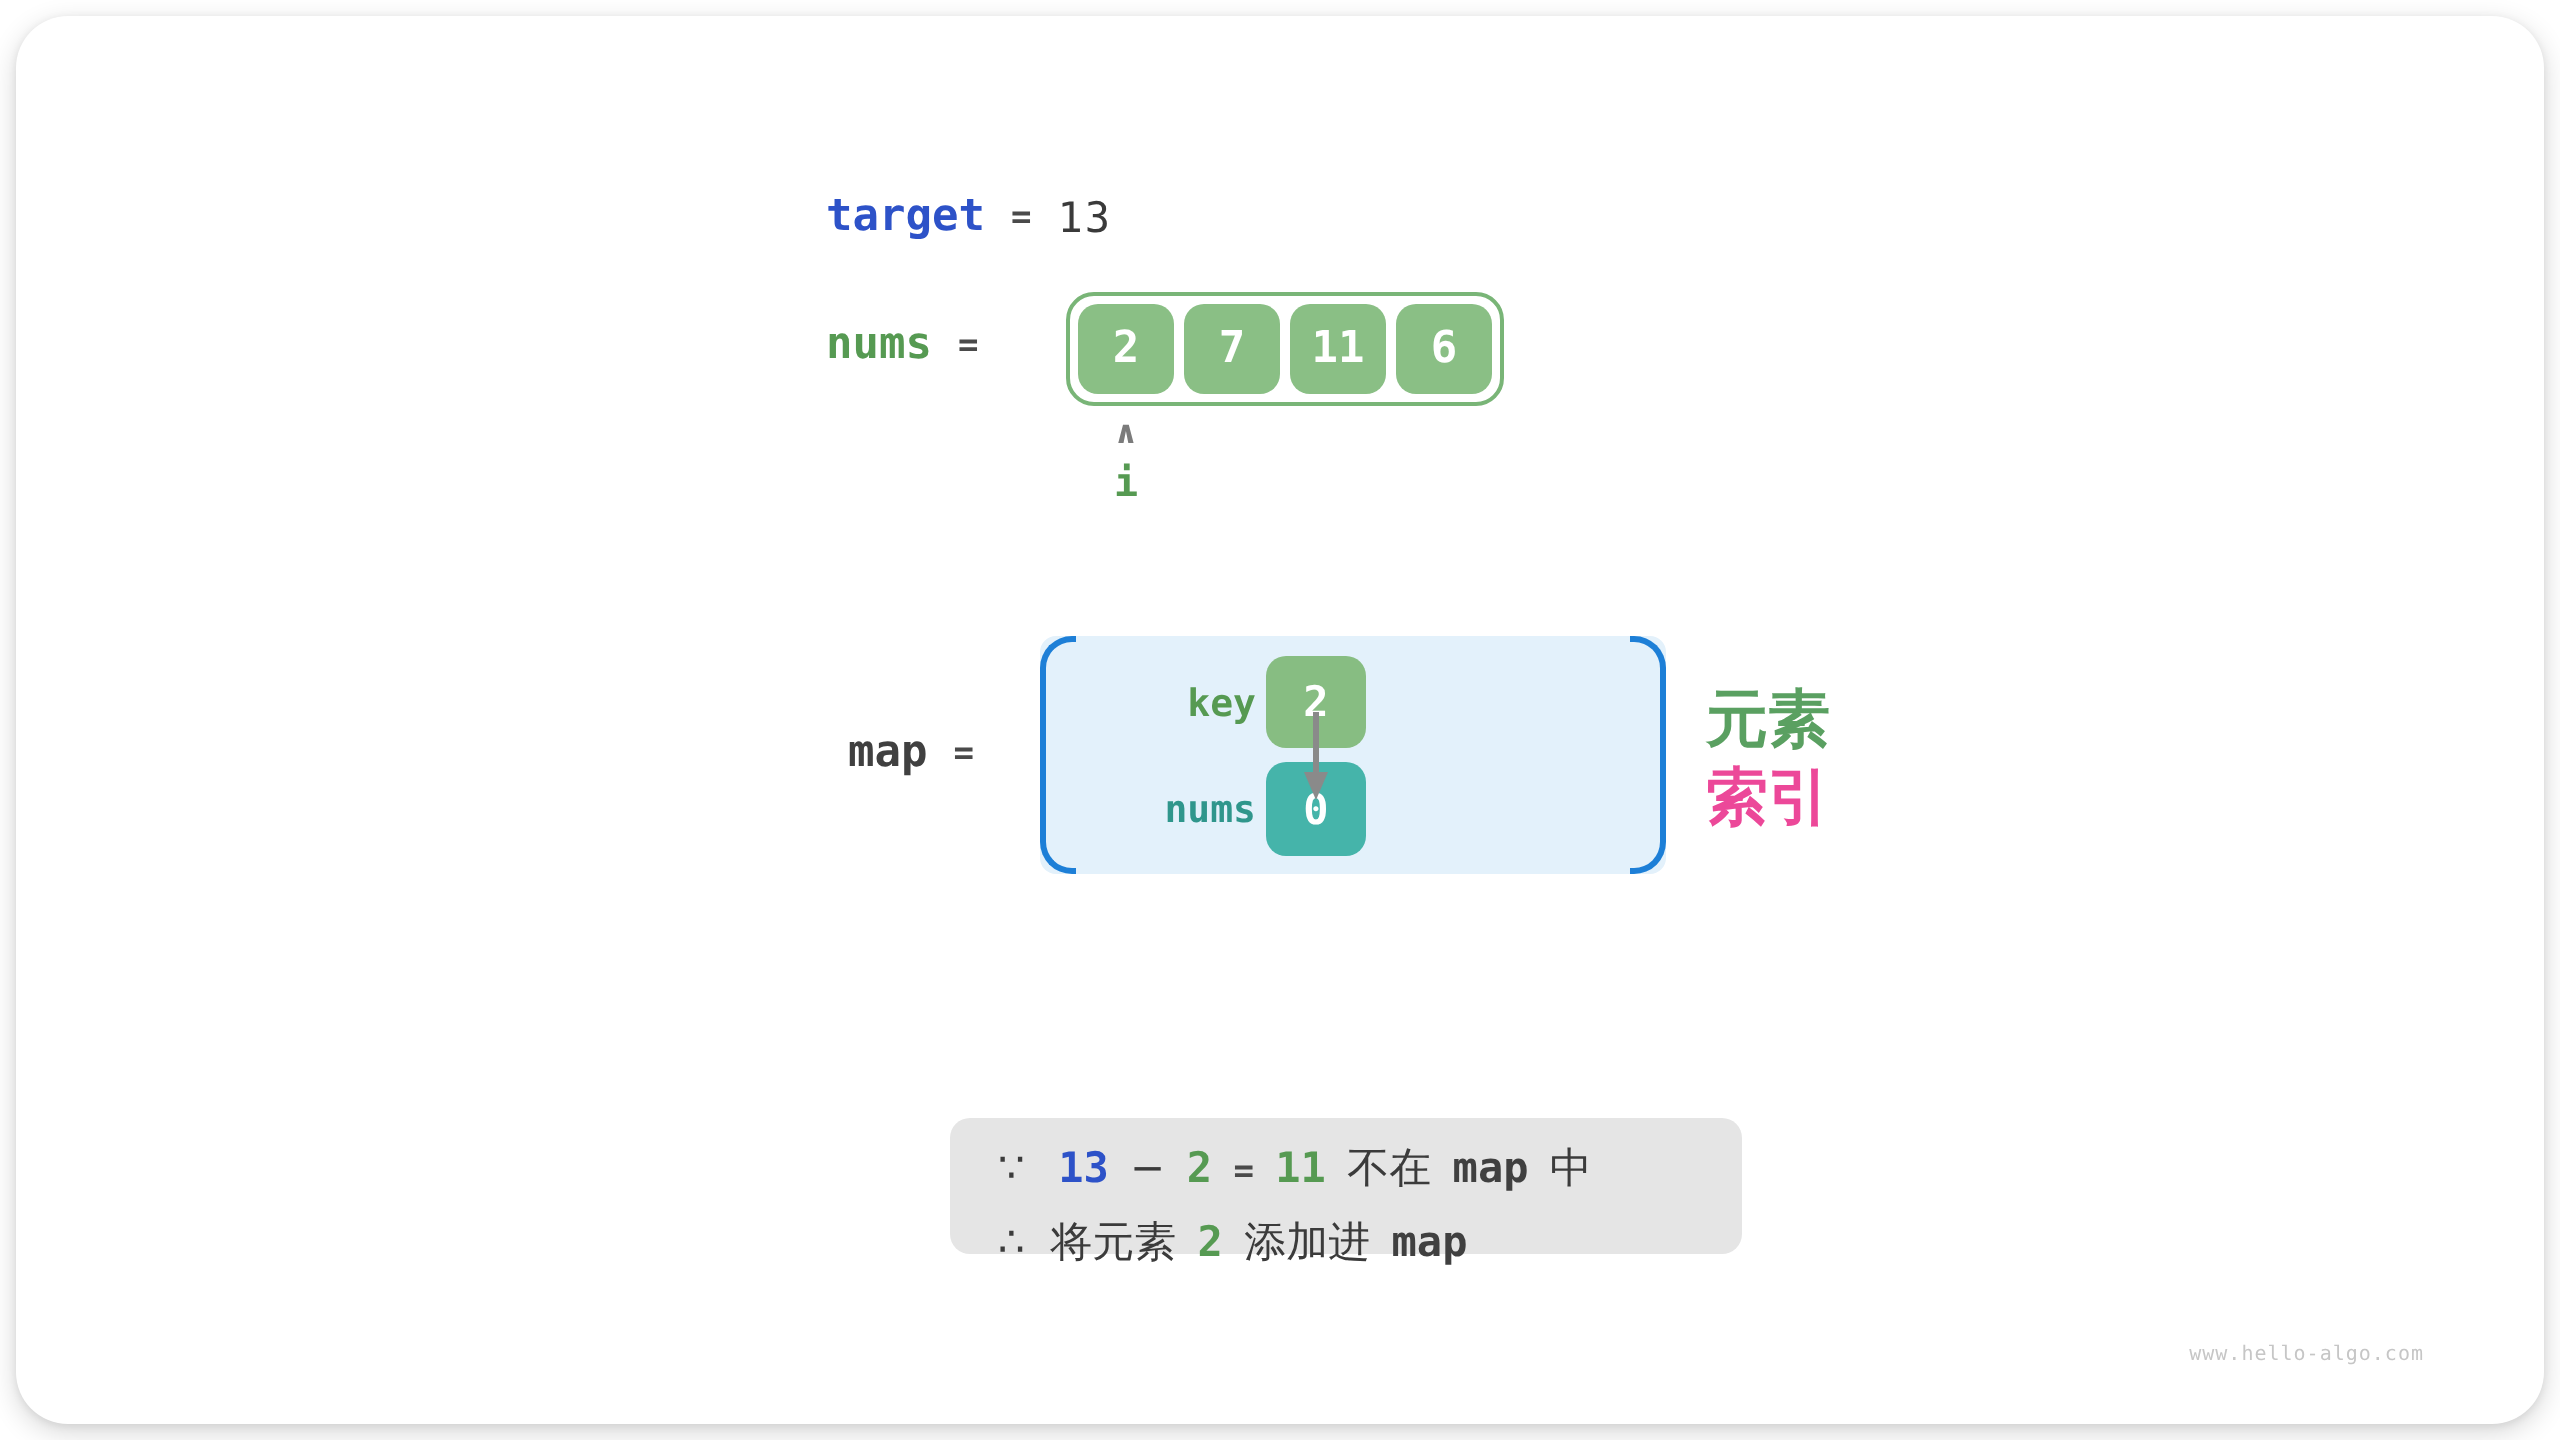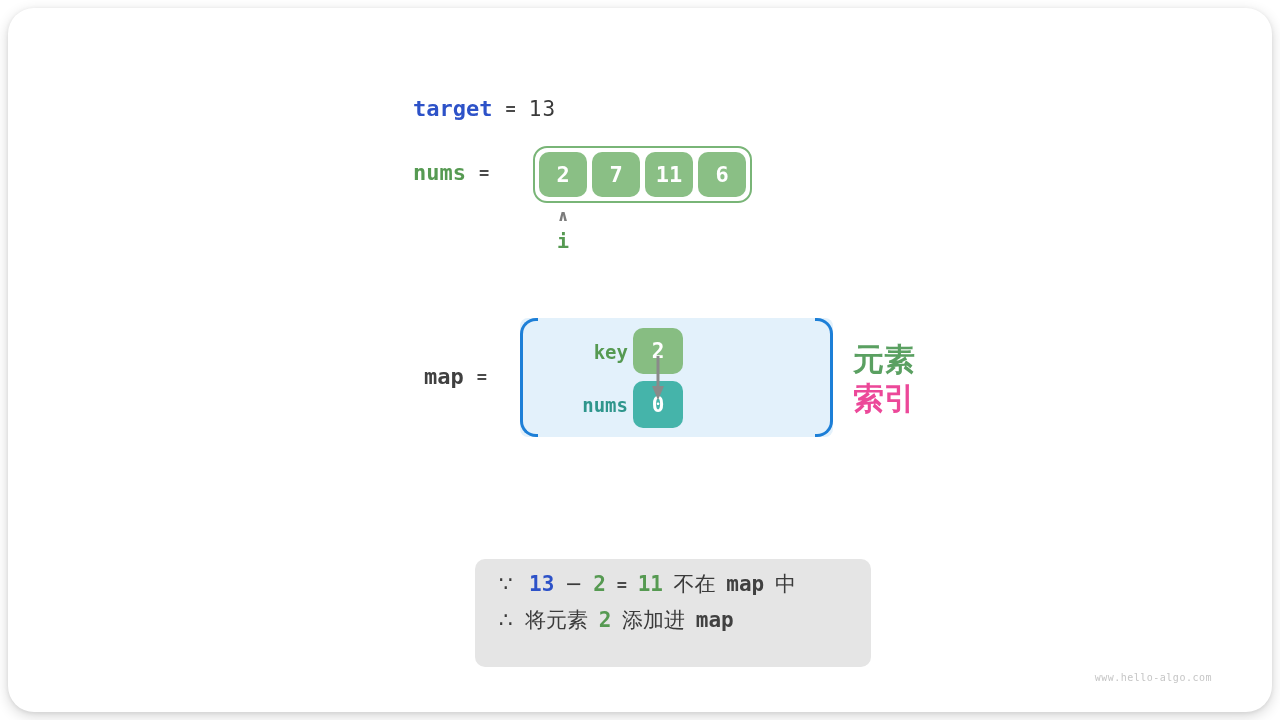--- a/index.html
+++ b/index.html
@@ -68,21 +68,21 @@
   .side-label { font-weight:bold; font-size:31px; }
   #element-label { left:845px; top:331px; color:#5aa061; }
   #index-label   { left:845px; top:370px; color:#ec4899; }
 
   
   #caption { left:484px; top:505px; font-size:22px; color:#3b3b3b; }
   #caption .code { font-size:21px; margin:0 5px; }
 
   
   #conclusion {
-    left:467px; top:551px; width:396px; height:108px;
+    left:467px; top:551px; width:396px; height:68px;
     background:#e5e5e5; border-radius:10px; padding:8px 0 0 24px;
   }
   .c-line { line-height:35px; font-size:21px; color:#3b3b3b; white-space:nowrap; }
   .c-line .code { font-size:21px; margin:0 4px; }
   .c-sym { margin-right:6px; }
 
   
   #watermark { right:60px; top:664px; font-size:10px; letter-spacing:.5px;
     color:#c6c6c6; font-family:"DejaVu Sans Mono","Liberation Mono",monospace; }
 </style>

